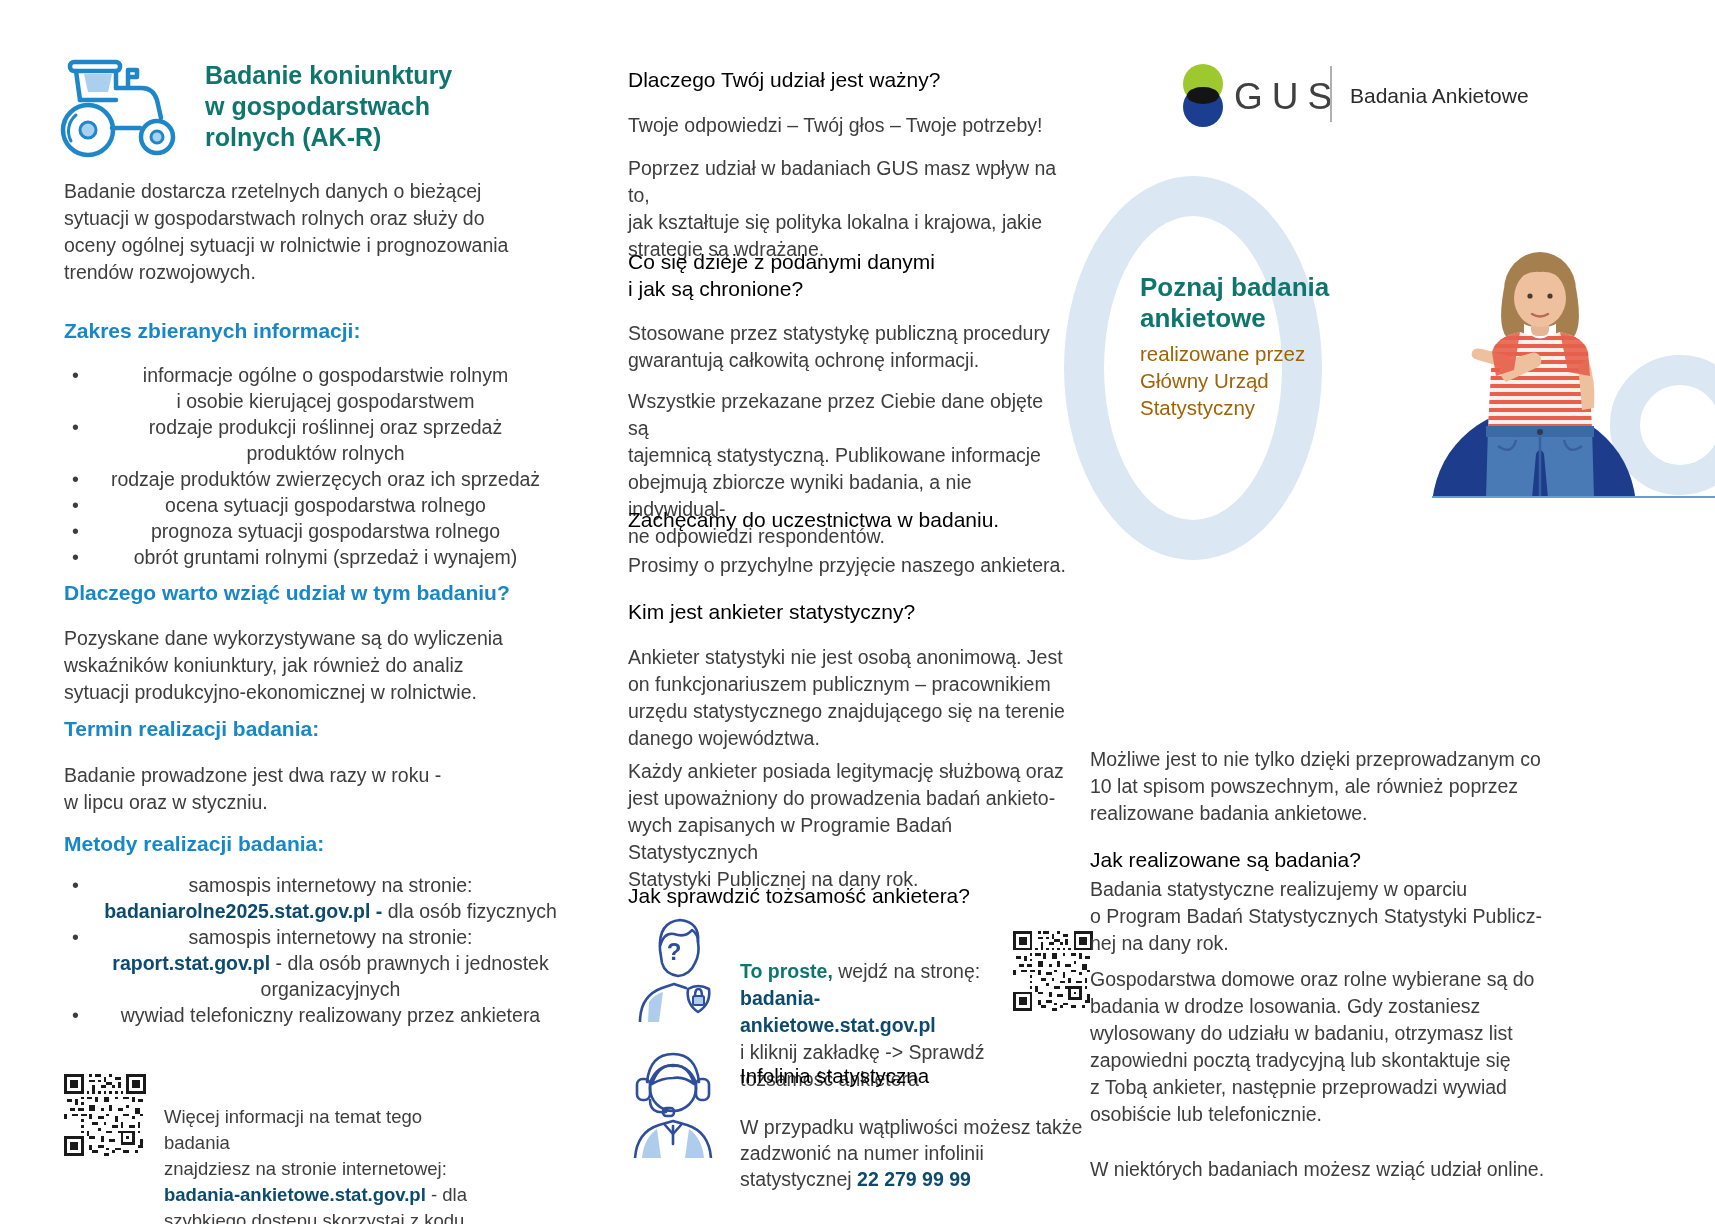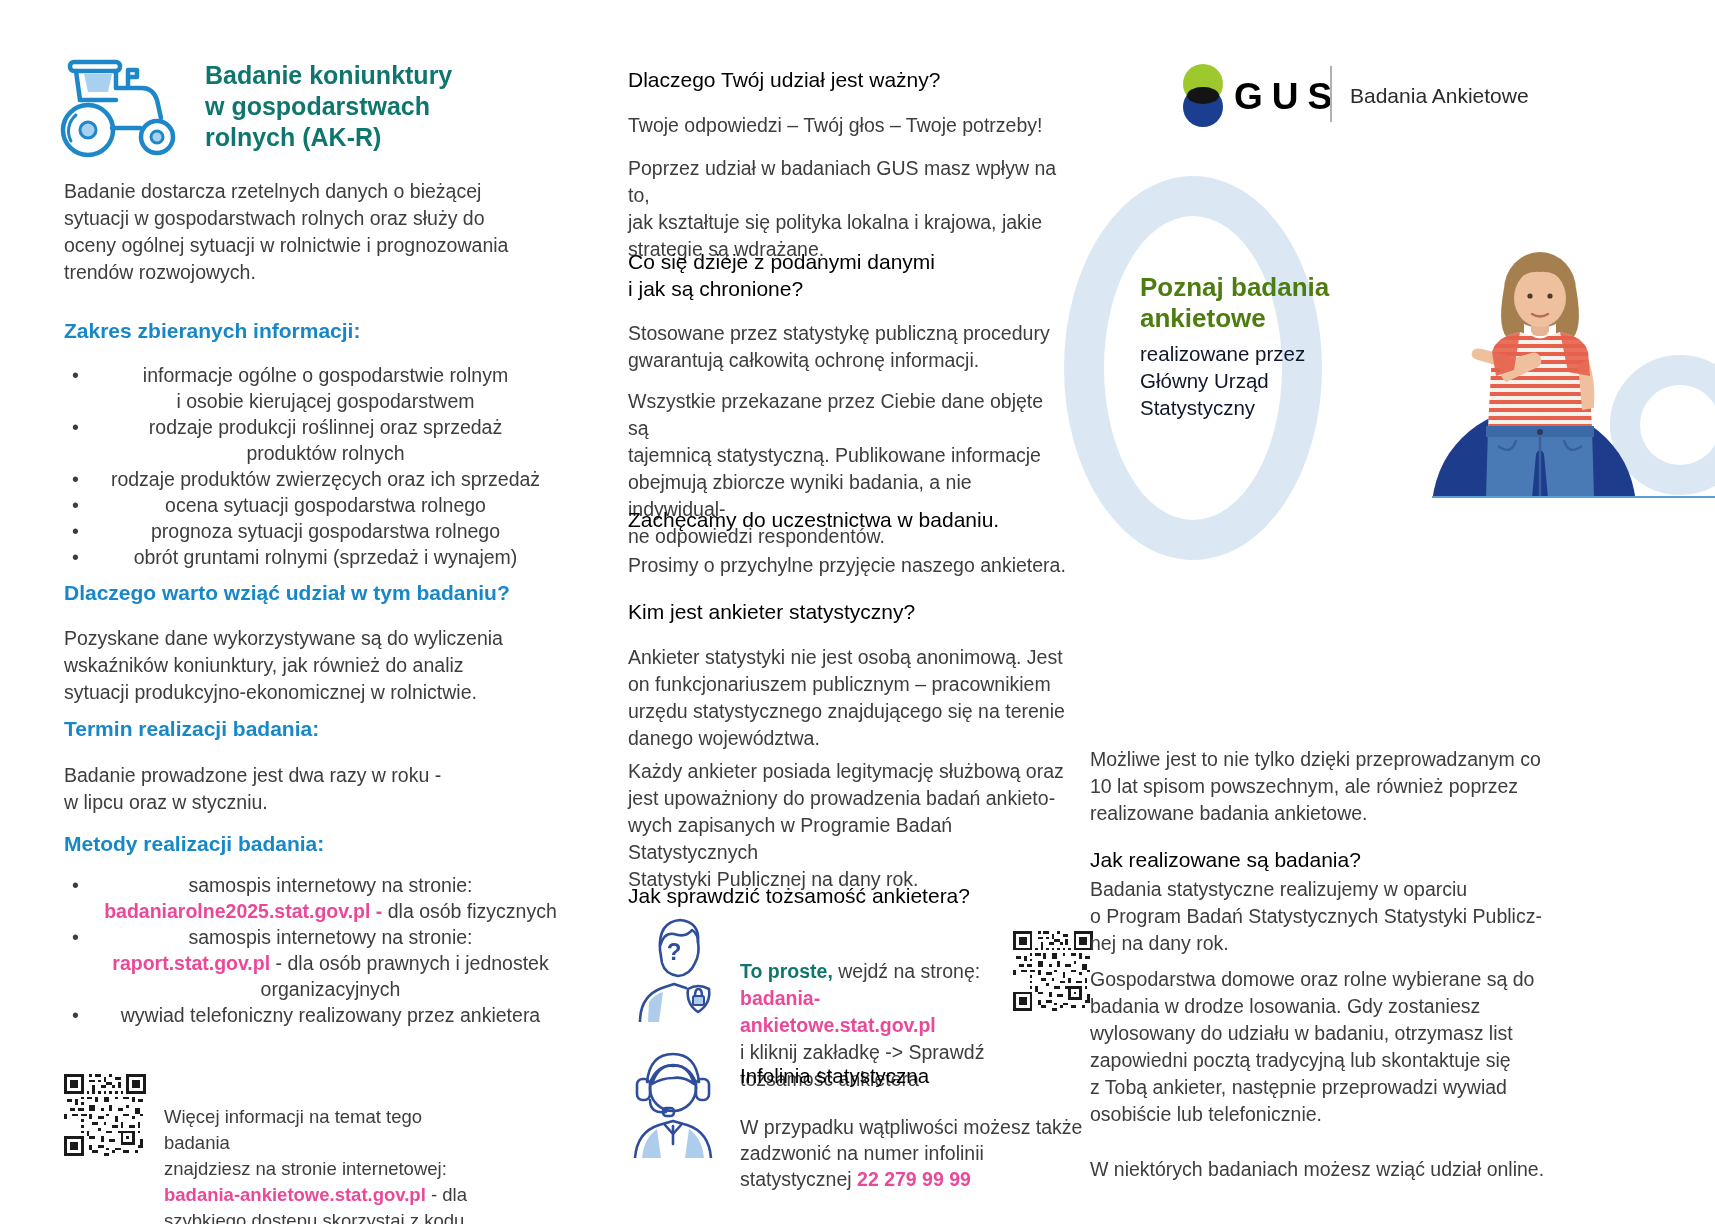--- a/index.html
+++ b/index.html
@@ -6,33 +6,33 @@
   .page{
     position:relative;width:1715px;height:1224px;background:#ffffff;overflow:hidden;
     font-family:"Liberation Sans","DejaVu Sans",sans-serif;color:#3d3d3d;
   }
   .abs{position:absolute;}
   .pre{white-space:pre-line;}
   .body-txt{font-size:19.5px;line-height:27px;color:#3d3d3d;}
   .h-az{font-size:21px;line-height:26px;font-weight:bold;color:#1787c8;}
   .h-nv{font-size:21px;line-height:27px;font-weight:normal;color:#000000;}
   .title-az{font-size:25px;line-height:31px;font-weight:bold;color:#0f766e;}
-  .b{font-weight:bold;color:#ec4899;}
+  .b{font-weight:bold;color:#0c4a6e;}
   ul.bullets{list-style:none;margin:0;padding:0;text-align:center;}
   ul.bullets li{position:relative;padding-left:33px;color:#3d3d3d;}
   ul.bullets li::before{content:"\2022";position:absolute;left:8px;top:0;color:#3d3d3d;}
   .lh26{line-height:26px;font-size:19.5px;}
   .caption{font-size:18.5px;line-height:26px;}
-  .gus-word{font-size:37px;font-weight:bold;letter-spacing:9px;color:#000000;text-align:center;}
+  .gus-word{font-size:37px;font-weight:normal;letter-spacing:9px;color:#404040;text-align:center;}
   .gus-sub{font-size:21px;color:#2b2b2b;}
   .vdiv{width:2px;background:#b0b0b0;}
   .big-ring{width:258px;height:384px;border:40px solid #dbe7f2;border-radius:50%;box-sizing:border-box;}
   .small-ring{width:140px;height:140px;border:30px solid #dbe7f2;border-radius:50%;box-sizing:border-box;}
-  .promo-title{font-size:26px;line-height:31px;font-weight:bold;color:#4d7c0f;}
-  .promo-sub{font-size:20.5px;line-height:27px;color:#0f172a;}
+  .promo-title{font-size:26px;line-height:31px;font-weight:bold;color:#0f766e;}
+  .promo-sub{font-size:20.5px;line-height:27px;color:#a16207;}
   .photo-clip{overflow:hidden;}
   .blob{width:204px;height:204px;border-radius:50%;background:#1e3c8c;}
   .thin-line{height:2px;background:#5da0d8;}
   .icon-stroke{stroke:#2e4d9b;fill:none;stroke-width:2.6;stroke-linecap:round;stroke-linejoin:round;}
 </style>
 </head>
 <body>
 
 <svg width="0" height="0" style="position:absolute" aria-hidden="true">
   <defs>

